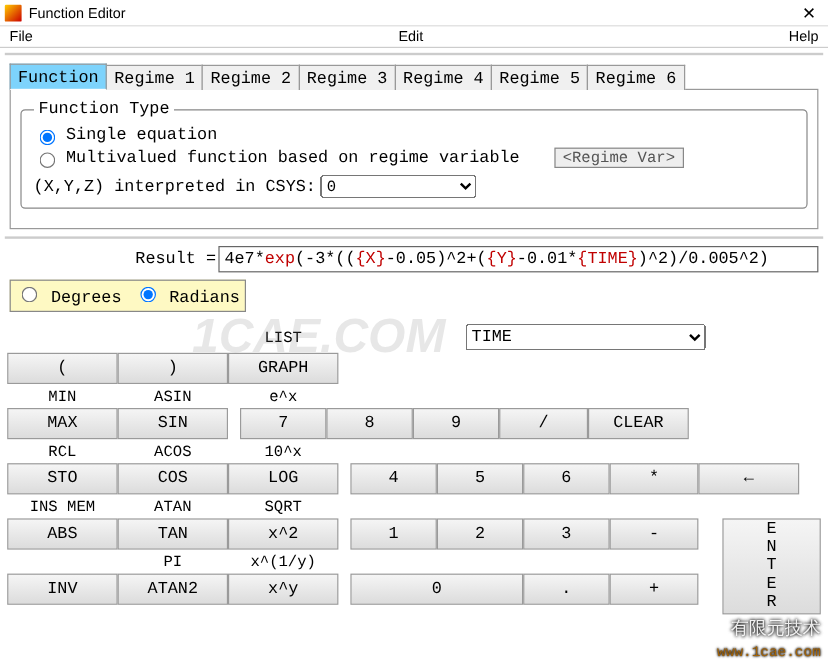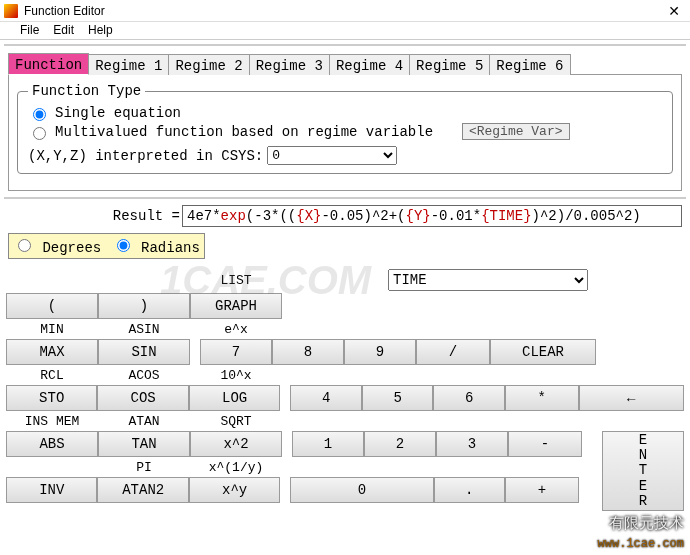--- a/index.html
+++ b/index.html
@@ -24,24 +24,25 @@
     width: 14px; height: 14px;
     margin-right: 6px;
     background: linear-gradient(135deg,#ffcc00 0%,#cc0000 100%);
     border-radius: 1px;
   }
   .titlebar .title { flex: 1; font-size: 12px; }
   .titlebar .close { font-size: 14px; padding: 0 6px; cursor: default; }
   .menubar {
     display: flex;
     gap: 2px;
-    padding: 1px 14px;
+    padding: 1px 2px;
     height: 18px;
     font-size: 12px;
     border-bottom: 1px solid #ccc;
+    justify-content: space-between;
   }
   .menubar span { padding: 0 6px; }
   .sep {
     height: 2px;
     background: #ccc;
     margin: 4px 4px 6px 4px;
   }
   .tabs {
     display: flex;
     margin: 4px 8px 0 8px;
@@ -52,21 +53,21 @@
   .tab {
     border: 1px solid #999;
     border-bottom: none;
     padding: 3px 6px 1px 6px;
     margin-right: -1px;
     background: #f0f0f0;
     position: relative;
     top: 1px;
   }
   .tab.active {
-    background: #ec4899;
+    background: #7dd3fc;
     border-bottom: 1px solid #fff;
     z-index: 2;
   }
   .tabpage {
     border: 1px solid #999;
     margin: 0 8px 6px 8px;
     padding: 6px 8px 10px 8px;
   }
   fieldset.ftype {
     border: 1px solid #888;
@@ -143,21 +144,21 @@
     height: 20px;
   }
   .row { display: flex; }
   
   .cL { width: 92px; }
   .cM { width: 92px; }
   .cR { width: 92px; }
   .gap { width: 10px; }
   .numc { width: 72px; }
   .opw { width: 74px; }
-  .clearw { width: 106px; text-align: center; }
+  .clearw { width: 84px; text-align: center; }
   .toprow { height: 26px; align-items:center;}
   .var-sel {
     width: 200px;
     font-family: "Courier New", monospace;
     font-size: 14px;
     height: 22px;
   }
   .enter {
     writing-mode: horizontal-tb;
     height: 80px;

